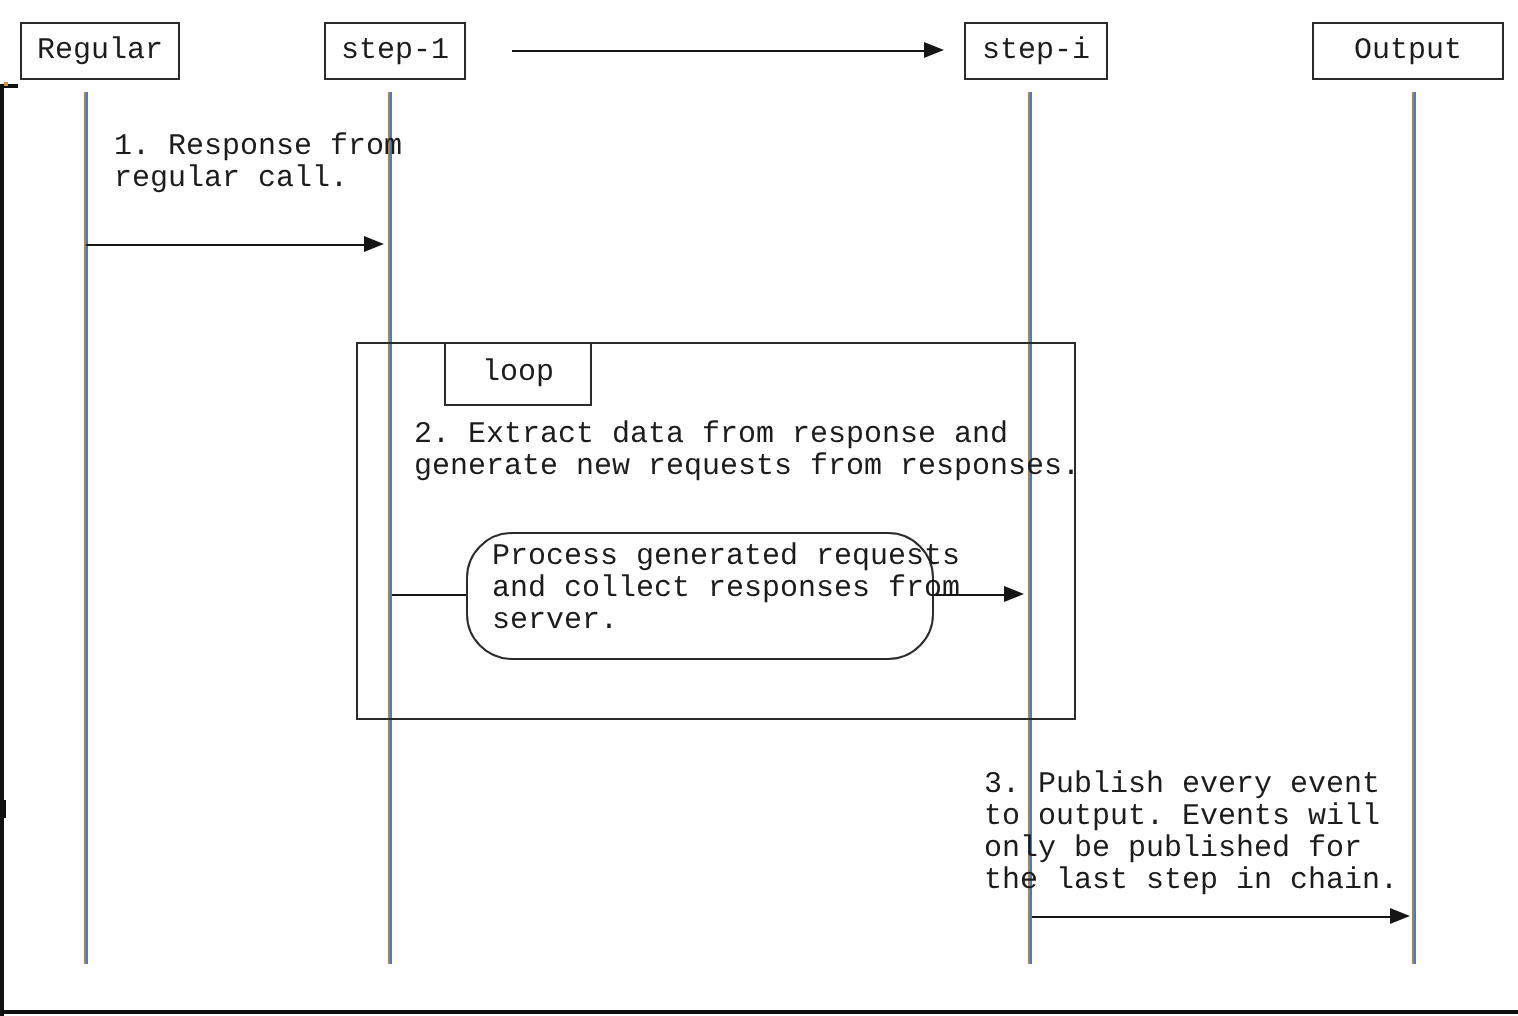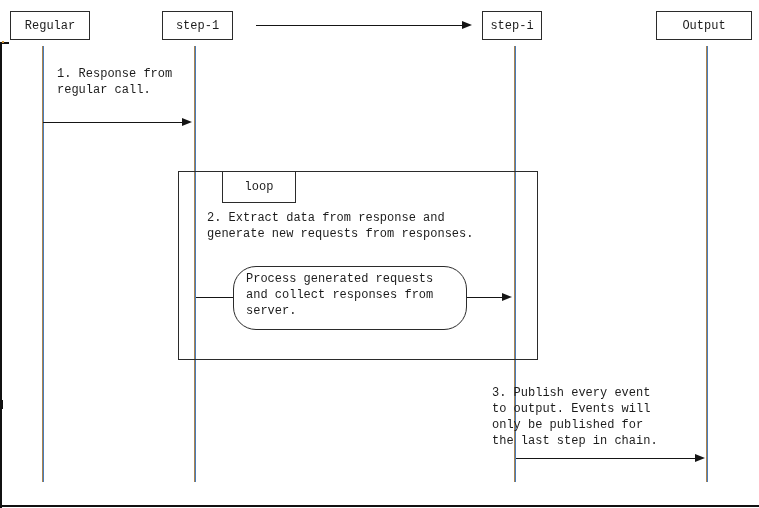--- a/index.html
+++ b/index.html
@@ -1,19 +1,19 @@
 <!DOCTYPE html>
 <html><head>
 <meta charset="utf-8">
 <style>
   html,body{margin:0;padding:0;background:#ffffff;}
   .stage{
     position:relative;width:759px;height:508px;background:#ffffff;
     font-family:"Liberation Mono","DejaVu Sans Mono",monospace;
-    font-size:12px;line-height:16px;color:#1c1c1c;overflow:hidden;
+    font-size:15px;line-height:16px;color:#1c1c1c;overflow:hidden;
   }
   .abs{position:absolute;}
   .actor{
     border:1px solid #2b2b2b;background:#ffffff;height:29px;
     display:flex;align-items:center;justify-content:center;
     box-sizing:border-box;white-space:nowrap;
   }
   .lifeline{
     width:2px;
     background:linear-gradient(to right,#a9824f 50%,#4a7cb8 50%);
@@ -52,21 +52,21 @@
   <div class="abs lifeline" style="left:194px;top:46px;height:436px;"></div>
   <div class="abs lifeline" style="left:514px;top:46px;height:436px;"></div>
   <div class="abs lifeline" style="left:706px;top:46px;height:436px;"></div>
 
   <div class="abs actor" style="left:10px;top:11px;width:80px;">
     <span>Regular</span>
   </div>
   <div class="abs actor" style="left:162px;top:11px;width:71px;">
     <span>step-1</span>
   </div>
-  <div class="abs actor" style="left:482px;top:11px;width:60px;">
+  <div class="abs actor" style="left:482px;top:11px;width:72px;">
     <span>step-i</span>
   </div>
   <div class="abs actor" style="left:656px;top:11px;width:96px;">
     <span>Output</span>
   </div>
 
   <div class="abs hline" style="left:256px;top:25px;width:206px;"></div>
   <div class="abs head-right" style="left:462px;top:21px;"></div>
 
   <div class="abs txt" style="left:57px;top:66px;">

